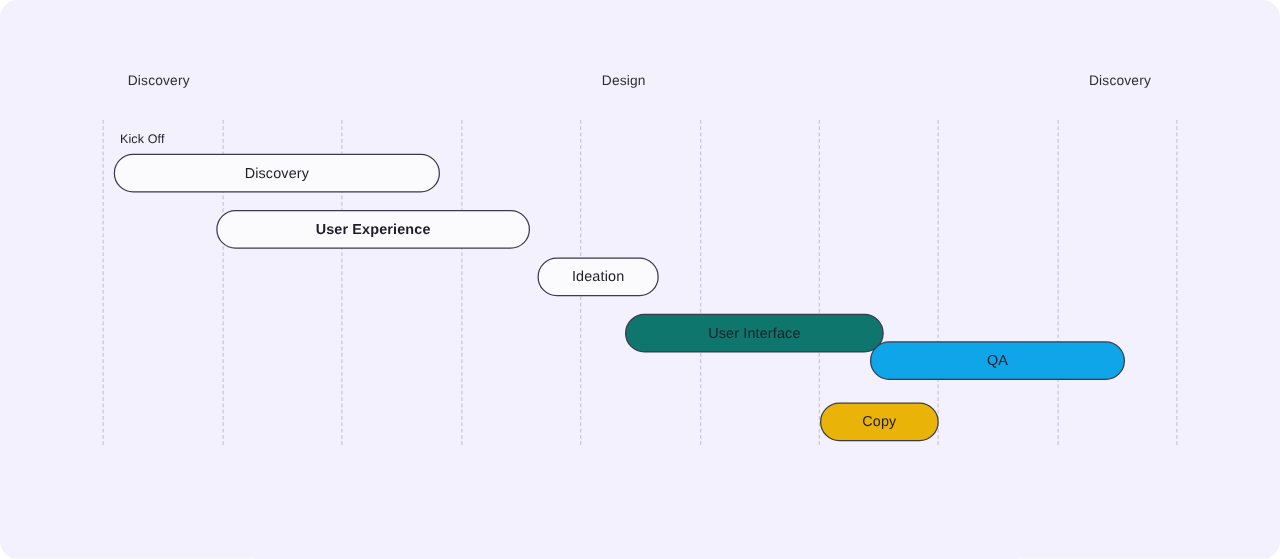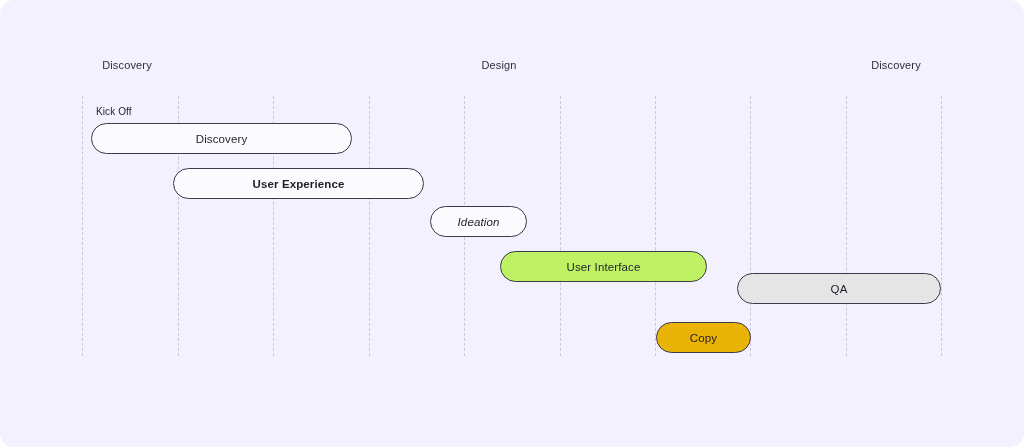--- a/index.html
+++ b/index.html
@@ -106,27 +106,27 @@
       <div class="milestone-label" style="left: 96px; top: 105px; color: rgb(30, 30, 40);">Kick Off</div>
     </div>
 
   <div id="task-bar-layer">
       <div class="task-bar" style="left: 91px; top: 123px; width: 261px; background: rgb(251, 251, 254); border-color: rgb(58, 58, 74);">
         <span class="task-label" style="color: rgb(30, 30, 40);">Discovery</span>
       </div>
       <div class="task-bar" style="left: 173px; top: 168px; width: 251px; background: rgb(251, 251, 254); border-color: rgb(58, 58, 74); font-weight: bold;">
         <span class="task-label" style="color: rgb(30, 30, 40);">User Experience</span>
       </div>
-      <div class="task-bar" style="left: 430px; top: 206px; width: 97px; background: rgb(251, 251, 254); border-color: rgb(58, 58, 74); font-style: italic;">
+      <div class="task-bar" style="left: 430px; top: 206px; width: 97px; background: rgb(251, 251, 254); border-color: rgb(58, 58, 74);">
         <span class="task-label" style="color: rgb(30, 30, 40);">Ideation</span>
       </div>
-      <div class="task-bar" style="left: 500px; top: 251px; width: 207px; background: #bef264; border-color: rgb(58, 58, 74);">
+      <div class="task-bar" style="left: 500px; top: 251px; width: 207px; background: #0f766e; border-color: rgb(58, 58, 74);">
         <span class="task-label" style="color: rgb(30, 30, 40);">User Interface</span>
       </div>
-      <div class="task-bar" style="left: 737px; top: 273px; width: 204px; background: #e5e5e5; border-color: rgb(58, 58, 74);">
+      <div class="task-bar" style="left: 696px; top: 273px; width: 204px; background: #0ea5e9; border-color: rgb(58, 58, 74);">
         <span class="task-label" style="color: rgb(30, 30, 40);">QA</span>
       </div>
       <div class="task-bar" style="left: 656px; top: 322px; width: 95px; background: #eab308; border-color: rgb(58, 58, 74);">
         <span class="task-label" style="color: rgb(30, 30, 40);">Copy</span>
       </div>
     </div>
 
 </div>
 
 </body></html>

